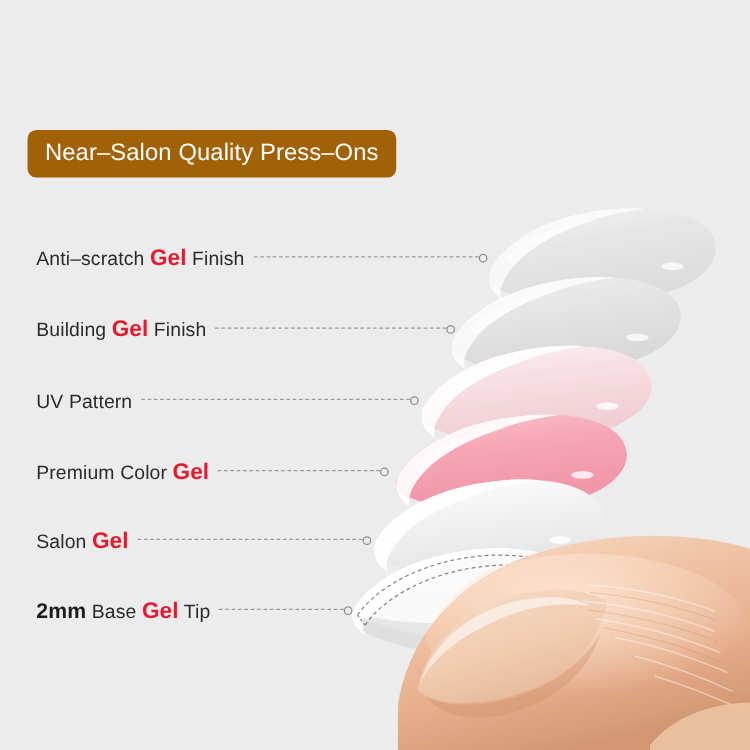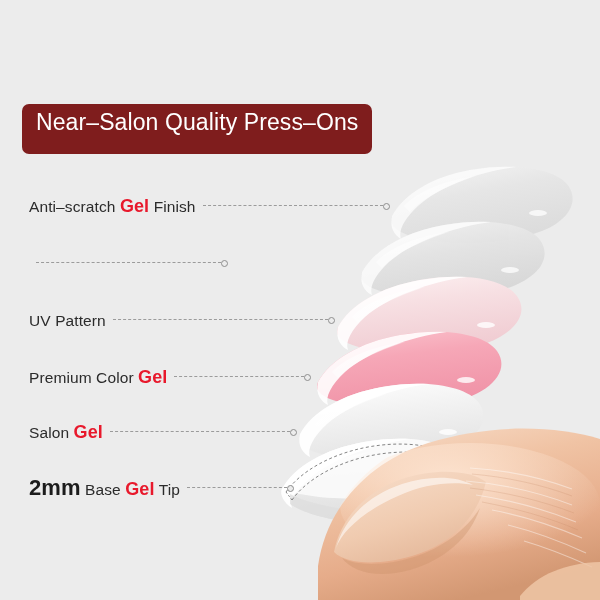--- a/index.html
+++ b/index.html
@@ -34,25 +34,25 @@
     letter-spacing: 0.8px;
     white-space: nowrap;
   }
   .subtitle-badge {
     position: absolute;
     left: 22px;
     top: 104px;
     height: 36px;
     display: inline-flex;
     align-items: center;
-    padding: 0 14px 14px 14px;
-    background: #7f1d1d;
+    padding: 0 14px 2px 14px;
+    background: #a16207;
     border-radius: 7px;
     color: #ffffff;
-    font-size: 23px;
+    font-size: 19px;
     line-height: 21px;
     font-weight: 400;
     letter-spacing: 0.1px;
     white-space: nowrap;
   }
 
   
   .art-stage {
     position: absolute;
     left: 0;
@@ -88,21 +88,21 @@
     font-weight: 400;
   }
   .callout-label .hl {
     color: #e8192c;
     font-weight: 700;
     font-size: 18px;
   }
   .callout-label .strong {
     font-weight: 700;
     color: #1c1c1c;
-    font-size: 22px;
+    font-size: 17px;
   }
   .leader {
     position: relative;
     height: 1px;
     margin-left: 7px;
     border-top: 1px dashed #9b9b9b;
     flex: 0 0 auto;
   }
   .leader-dot {
     position: absolute;
@@ -282,20 +282,21 @@
   <div class="callouts">
 
     <div class="callout" style="top:195px">
       <span class="callout-label"><span>Anti–scratch </span><span class="hl">Gel</span><span> Finish</span></span>
       <span class="leader" style="width:180px">
           <span class="leader-dot"></span>
         </span>
     </div>
 
     <div class="callout" style="top:252px">
+      <span class="callout-label"><span>Building </span><span class="hl">Gel</span><span> Finish</span></span>
       <span class="leader" style="width:185px">
           <span class="leader-dot"></span>
         </span>
     </div>
 
     <div class="callout" style="top:309px">
       <span class="callout-label"><span>UV Pattern</span><span class="hl"></span><span></span></span>
       <span class="leader" style="width:215px">
           <span class="leader-dot"></span>
         </span>

